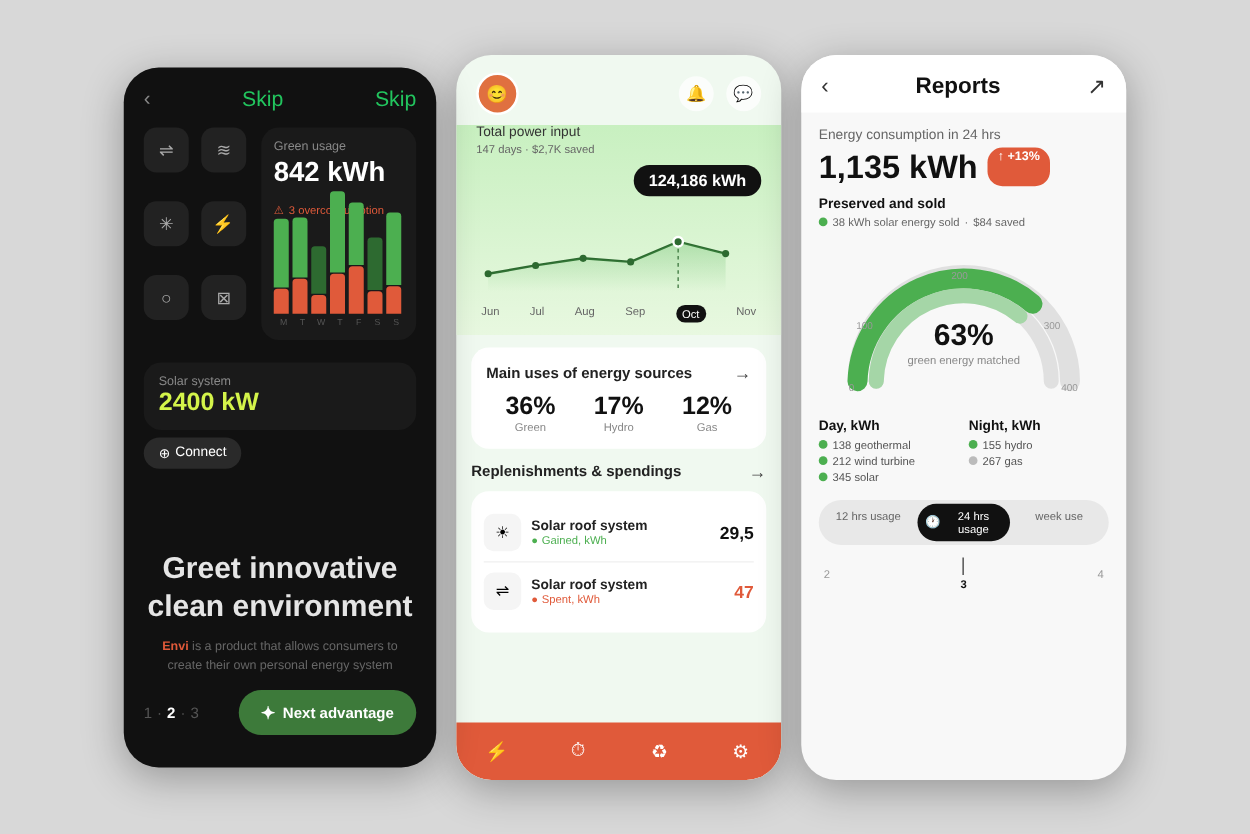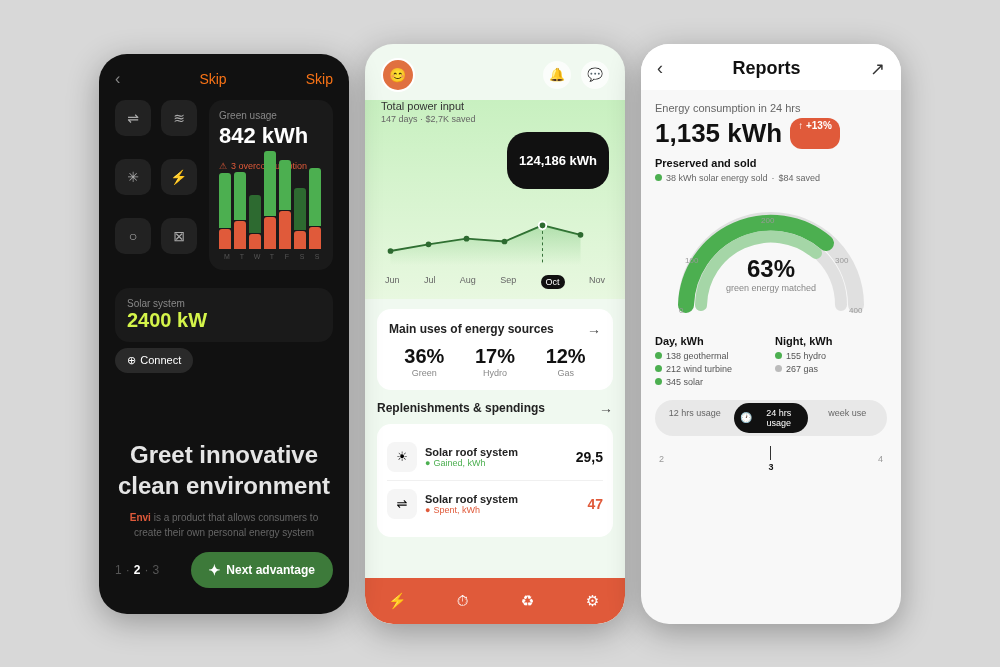--- a/index.html
+++ b/index.html
@@ -43,22 +43,22 @@
       display: flex;
       justify-content: space-between;
       align-items: center;
       margin-bottom: 12px;
     }
     .back-arrow {
       color: #888;
       font-size: 16px;
     }
     .skip-btn {
-      color: #f97316;
-      font-size: 14px;
+      color: #22c55e;
+      font-size: 17px;
       background: none;
       border: none;
       cursor: pointer;
     }
     .grid-icons {
       display: grid;
       grid-template-columns: 1fr 1fr;
       gap: 8px;
       width: 90px;
     }
@@ -276,21 +276,21 @@
     .total-sublabel {
       font-size: 9px;
       color: #666;
       margin-bottom: 8px;
     }
     .kwh-badge {
       display: inline-block;
       background: #111;
       color: white;
       border-radius: 20px;
-      padding: 21px 12px;
+      padding: 5px 12px;
       font-size: 13px;
       font-weight: 700;
       margin-bottom: 8px;
       float: right;
     }
     .month-labels {
       display: flex;
       justify-content: space-between;
       font-size: 9px;
       color: #666;

